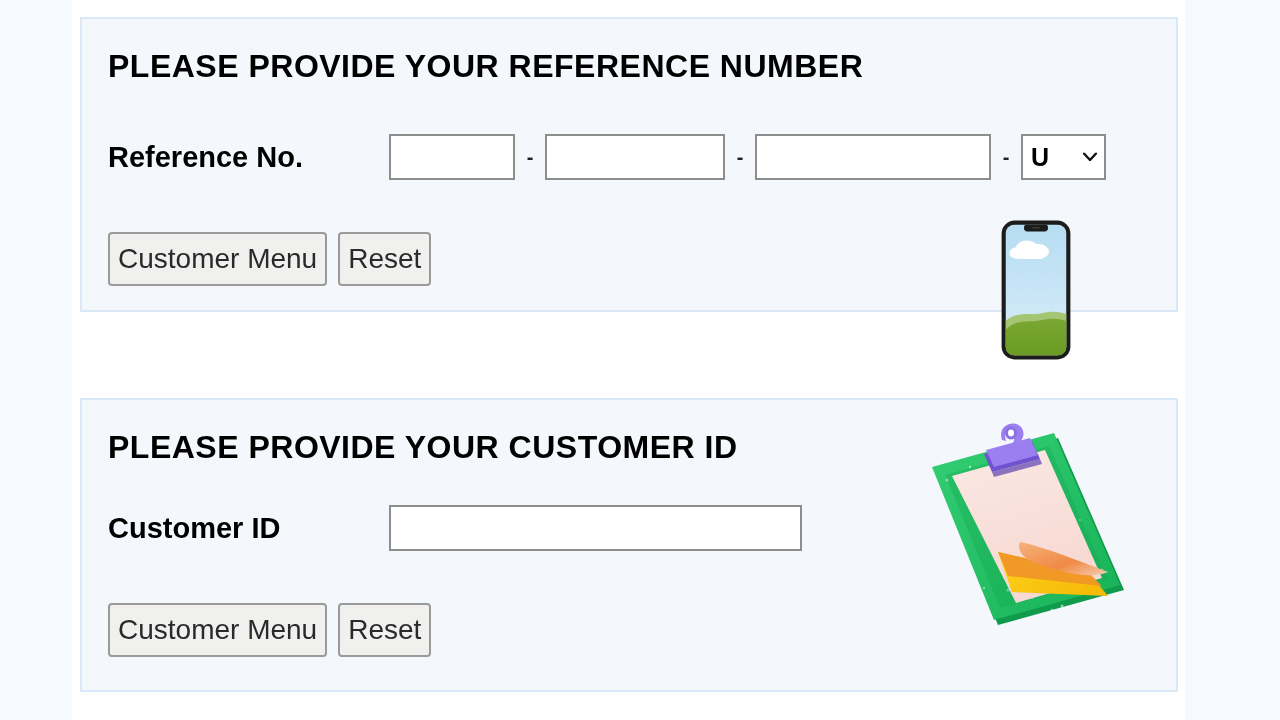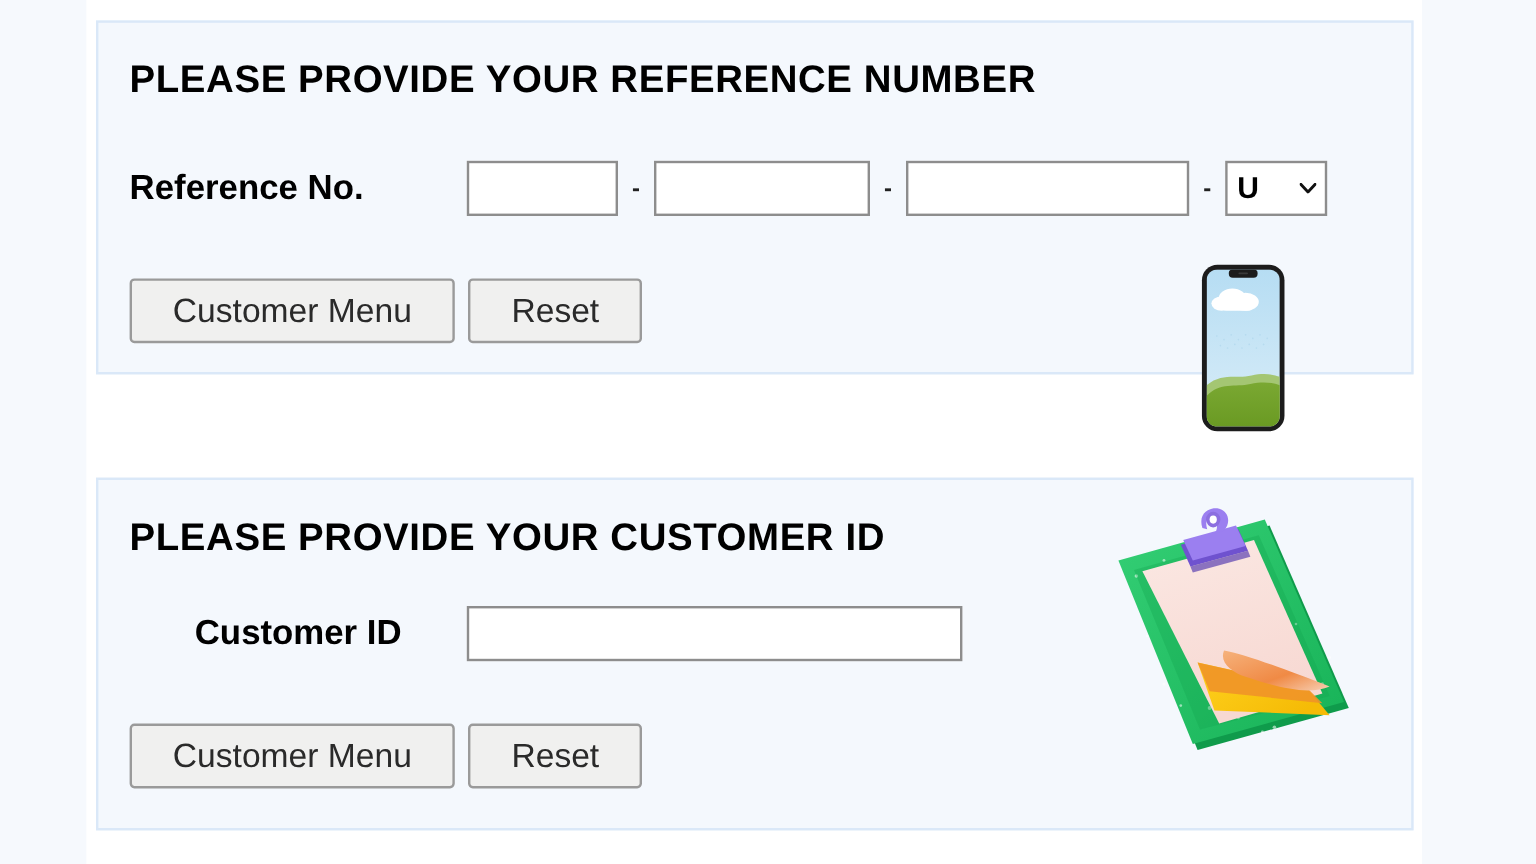--- a/index.html
+++ b/index.html
@@ -61,21 +61,21 @@
   .panel-customer  .field-row { top: 105px; }
 
   .field-label {
     font-family: "Liberation Sans", sans-serif;
     font-weight: bold;
     font-size: 29px;
     color: #000000;
     white-space: nowrap;
   }
   .label-reference { width: 281px; }
-  .label-customer  { width: 281px; text-align: center; }
+  .label-customer  { width: 281px; }
 
   .text-input {
     height: 46px;
     background: #ffffff;
     border: 2px solid #8d8d8d;
     box-sizing: border-box;
     font-family: "Liberation Sans", sans-serif;
     font-size: 18px;
     color: #000000;
     padding: 0 6px;
@@ -141,21 +141,21 @@
   .panel-customer  .button-row { top: 203px; }
 
   .form-button {
     background: #f0f0ef;
     border: 2px solid #9a9a9a;
     border-radius: 4px;
     font-family: "Liberation Sans", sans-serif;
     font-size: 28px;
     color: #2a2a2a;
     height: 54px;
-    padding: 0 34px;
+    padding: 0 8px;
     cursor: pointer;
     box-sizing: border-box;
     line-height: 1;
   }
 
   
   .phone-illustration {
     position: absolute;
     left: 919px;
     top: 201px;

